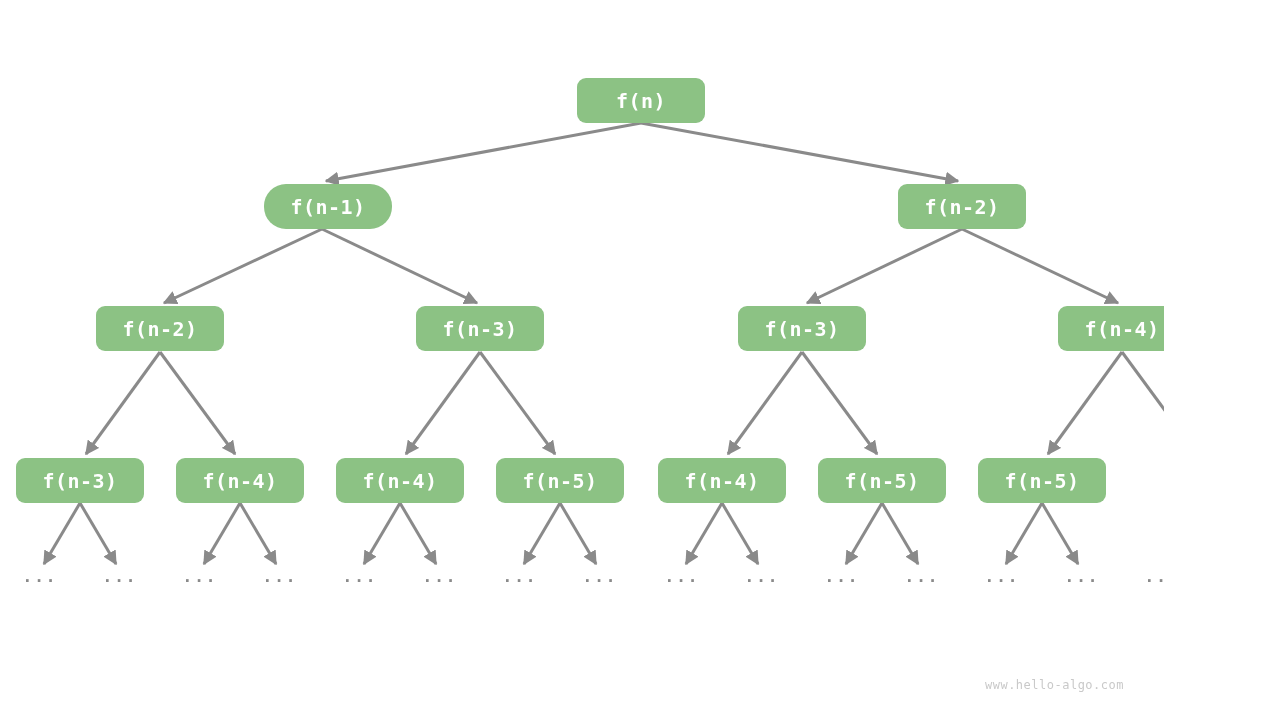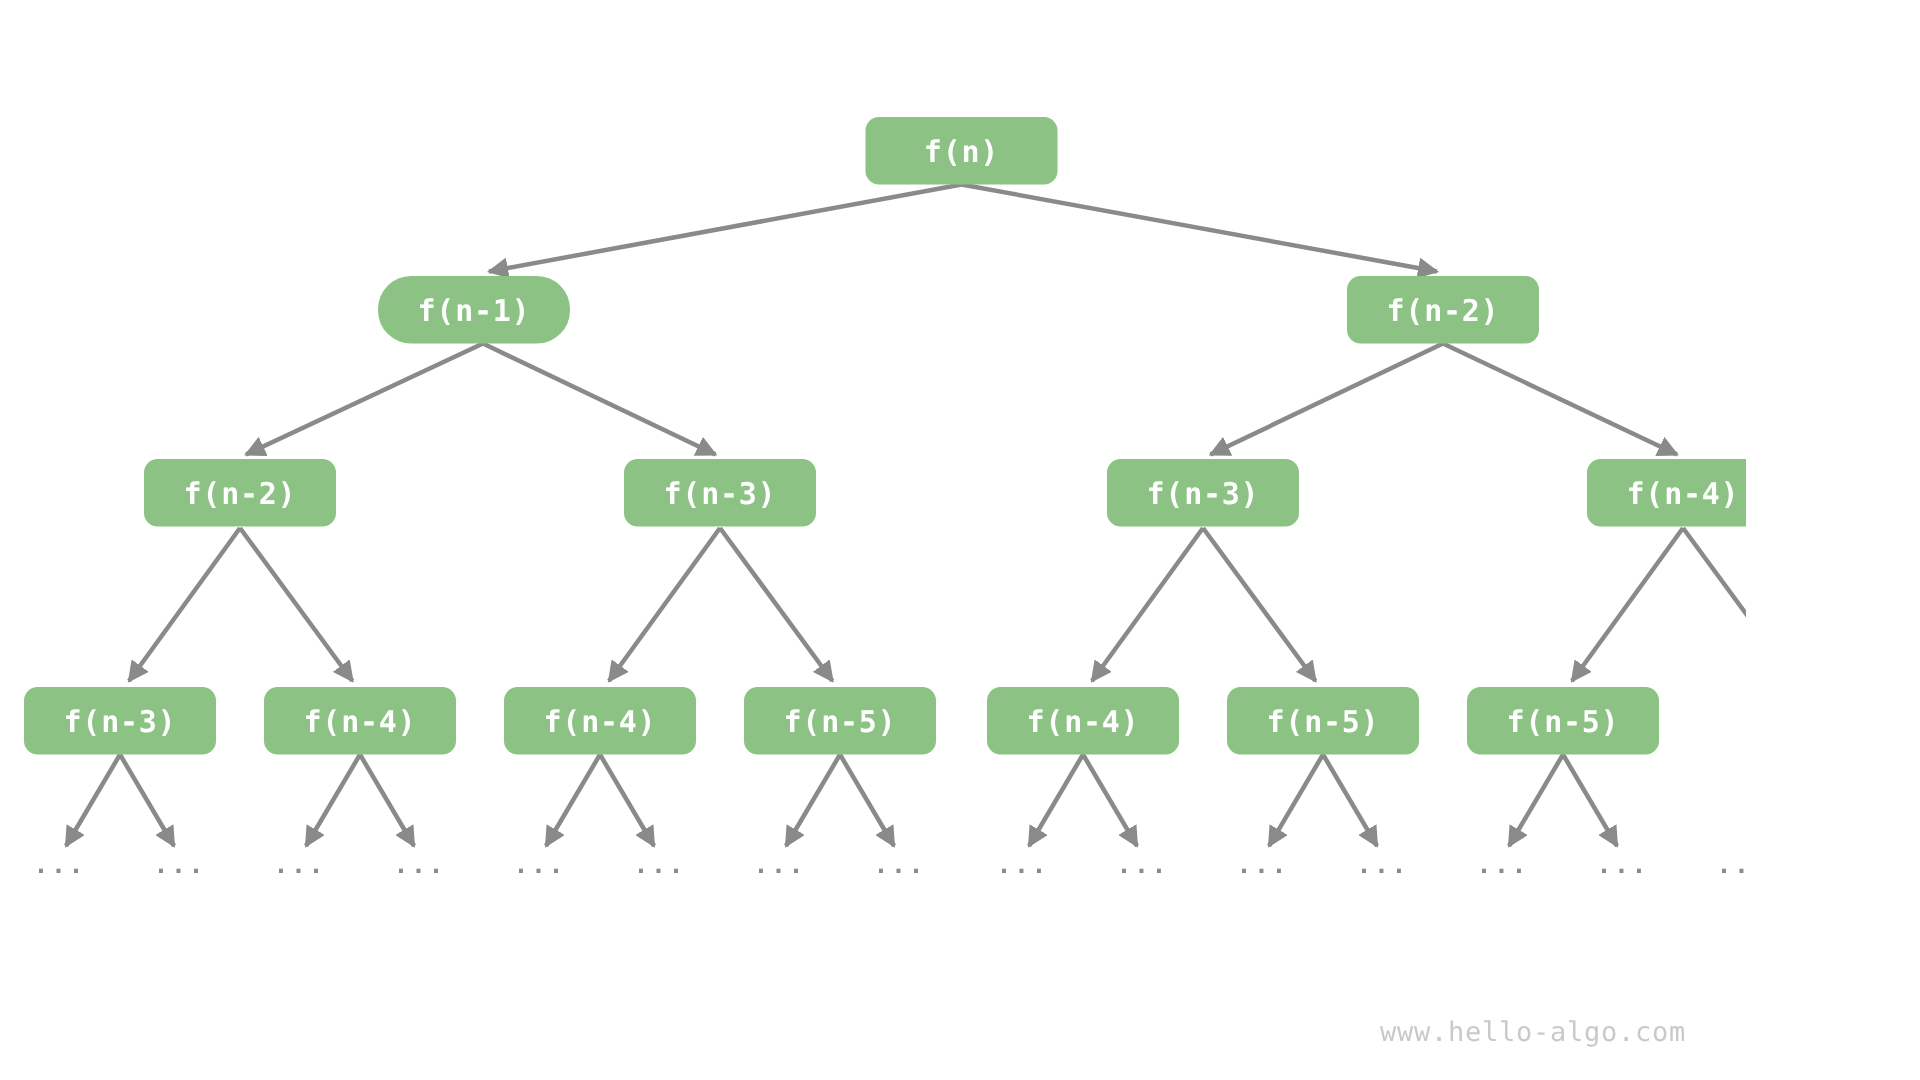--- a/index.html
+++ b/index.html
@@ -19,21 +19,21 @@
     box-sizing:border-box;
   }
   .dots {
     position:absolute; width:50px; top:569px;
     text-align:center; color:#8a8a8a;
     font-size:16px; font-weight:700; letter-spacing:2px;
     line-height:1;
   }
   .watermark {
     position:absolute; top:678px; right:40px;
-    color:#c9c9c9; font-size:18px; font-weight:400; letter-spacing:0.5px;
+    color:#c9c9c9; font-size:12px; font-weight:400; letter-spacing:0.5px;
   }
 </style>
 </head>
 <body>
 
 <div class="stage">
 
   <svg class="edges" viewBox="0 0 1280 720" xmlns="http://www.w3.org/2000/svg">
     <defs>
       <marker id="ah" viewBox="0 0 10 10" refX="9" refY="5" markerWidth="4.7" markerHeight="4.7" orient="auto">
@@ -71,21 +71,21 @@
     <line x1="882" y1="503" x2="846" y2="564" marker-end="url(#ah)"></line>
     <line x1="882" y1="503" x2="918" y2="564" marker-end="url(#ah)"></line>
     <line x1="1042" y1="503" x2="1006" y2="564" marker-end="url(#ah)"></line>
     <line x1="1042" y1="503" x2="1078" y2="564" marker-end="url(#ah)"></line>
     <line x1="1202" y1="503" x2="1166" y2="564" marker-end="url(#ah)"></line>
     <line x1="1202" y1="503" x2="1238" y2="564" marker-end="url(#ah)"></line>
   </svg>
 
   <div class="node" style="left:577px; top:78px;">f(n)</div>
 
-  <div class="node" style="left:252px; top:184px;border-radius:22px;">f(n-1)</div>
+  <div class="node" style="left:264px; top:184px;border-radius:22px;">f(n-1)</div>
   <div class="node" style="left:898px; top:184px;">f(n-2)</div>
 
   <div class="node" style="left:96px;  top:306px;">f(n-2)</div>
   <div class="node" style="left:416px; top:306px;">f(n-3)</div>
   <div class="node" style="left:738px; top:306px;">f(n-3)</div>
   <div class="node" style="left:1058px;top:306px;">f(n-4)</div>
 
   <div class="node" style="left:16px;  top:458px;">f(n-3)</div>
   <div class="node" style="left:176px; top:458px;">f(n-4)</div>
   <div class="node" style="left:336px; top:458px;">f(n-4)</div>

